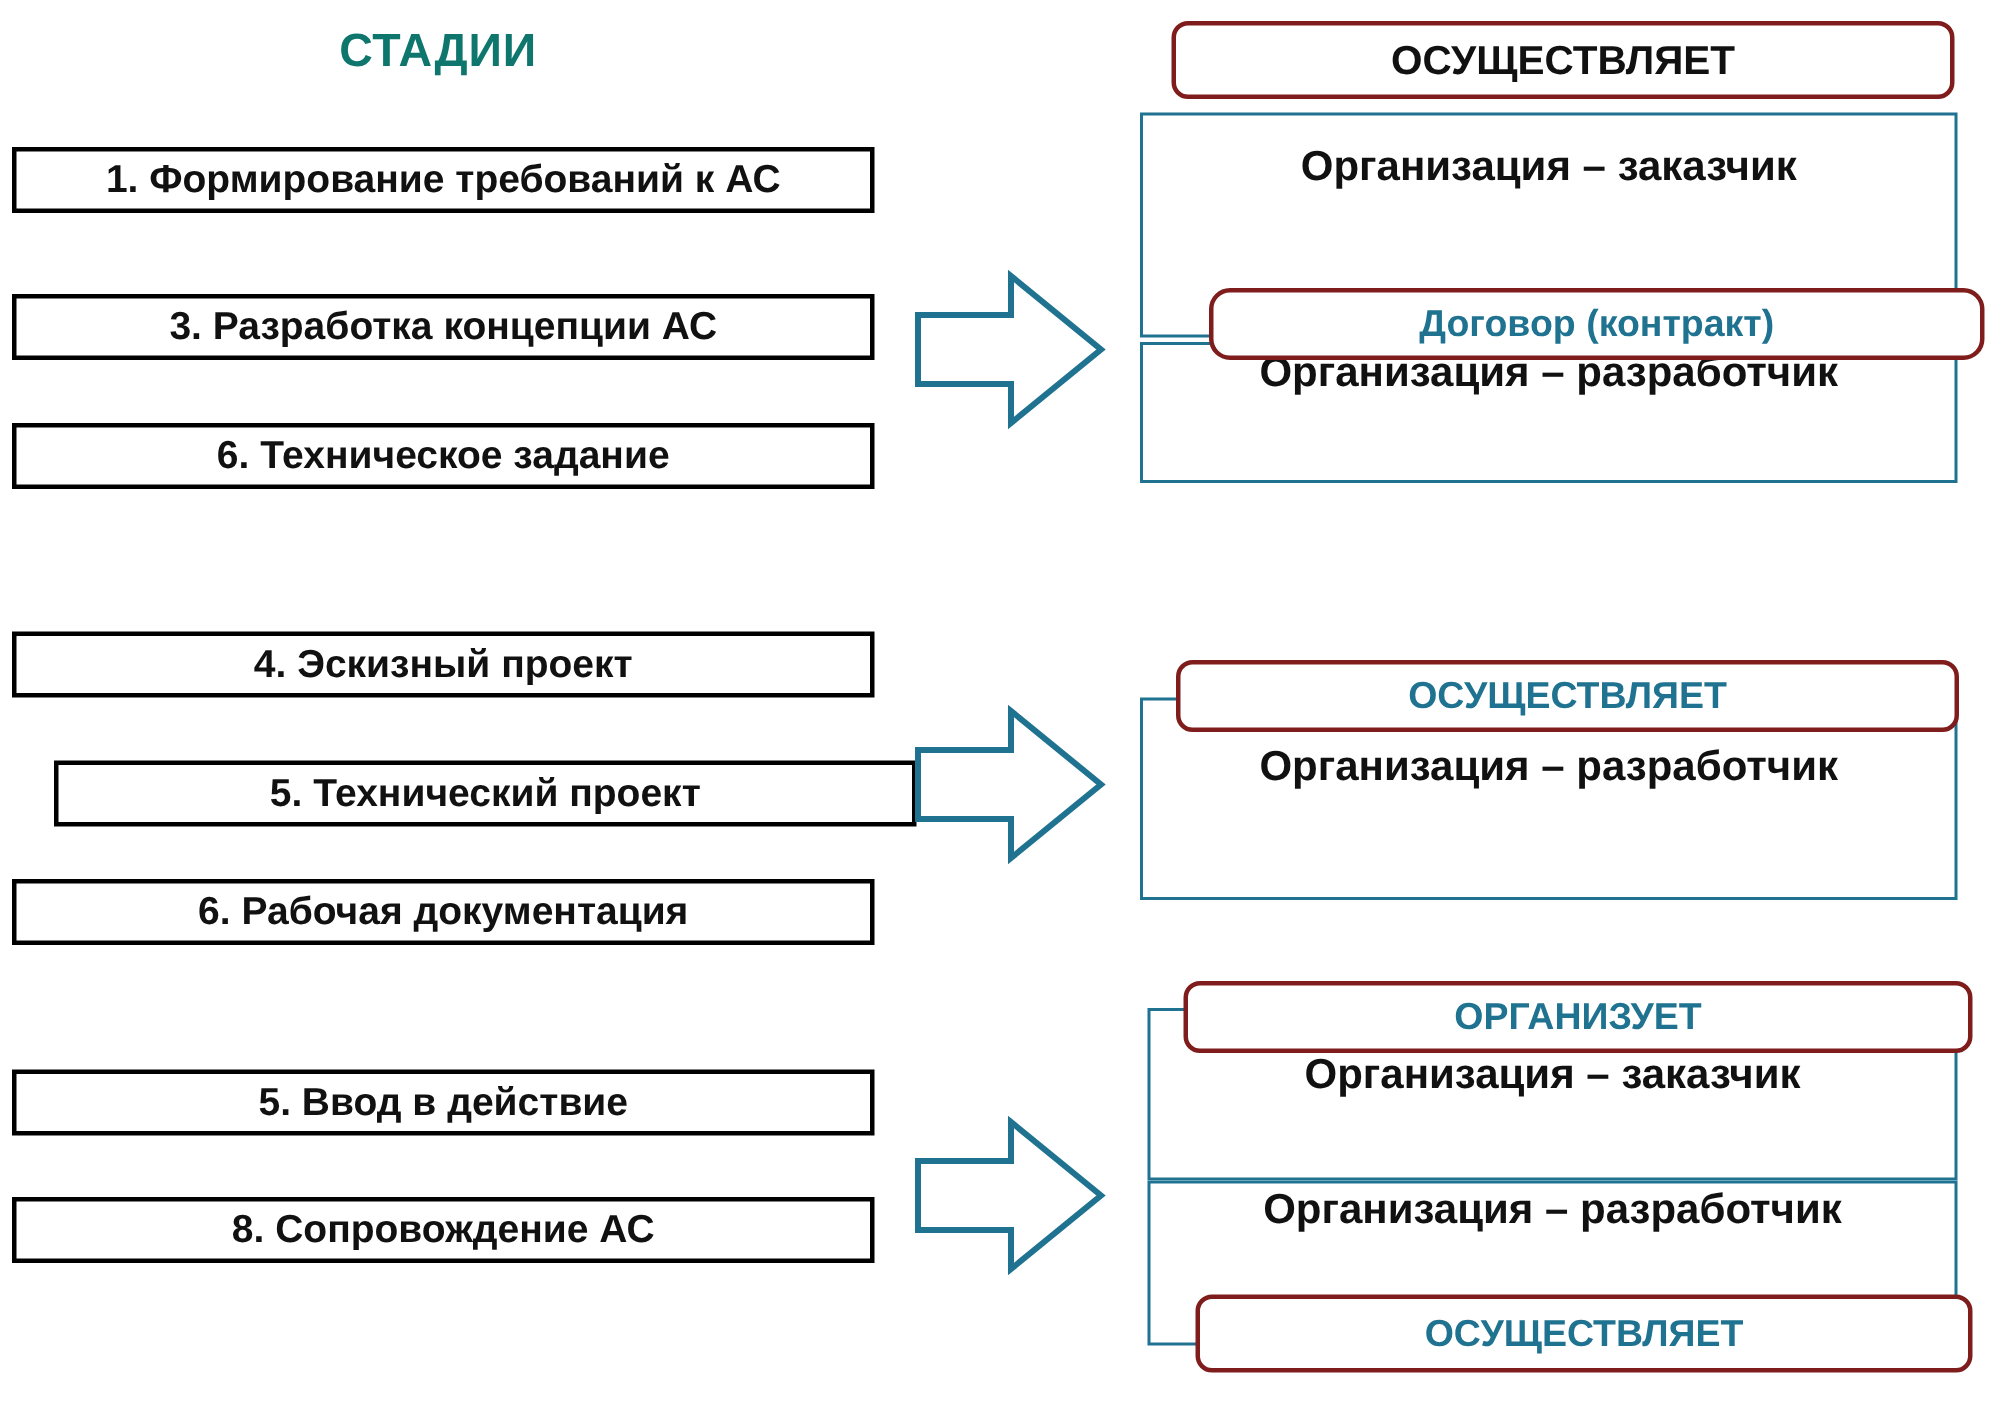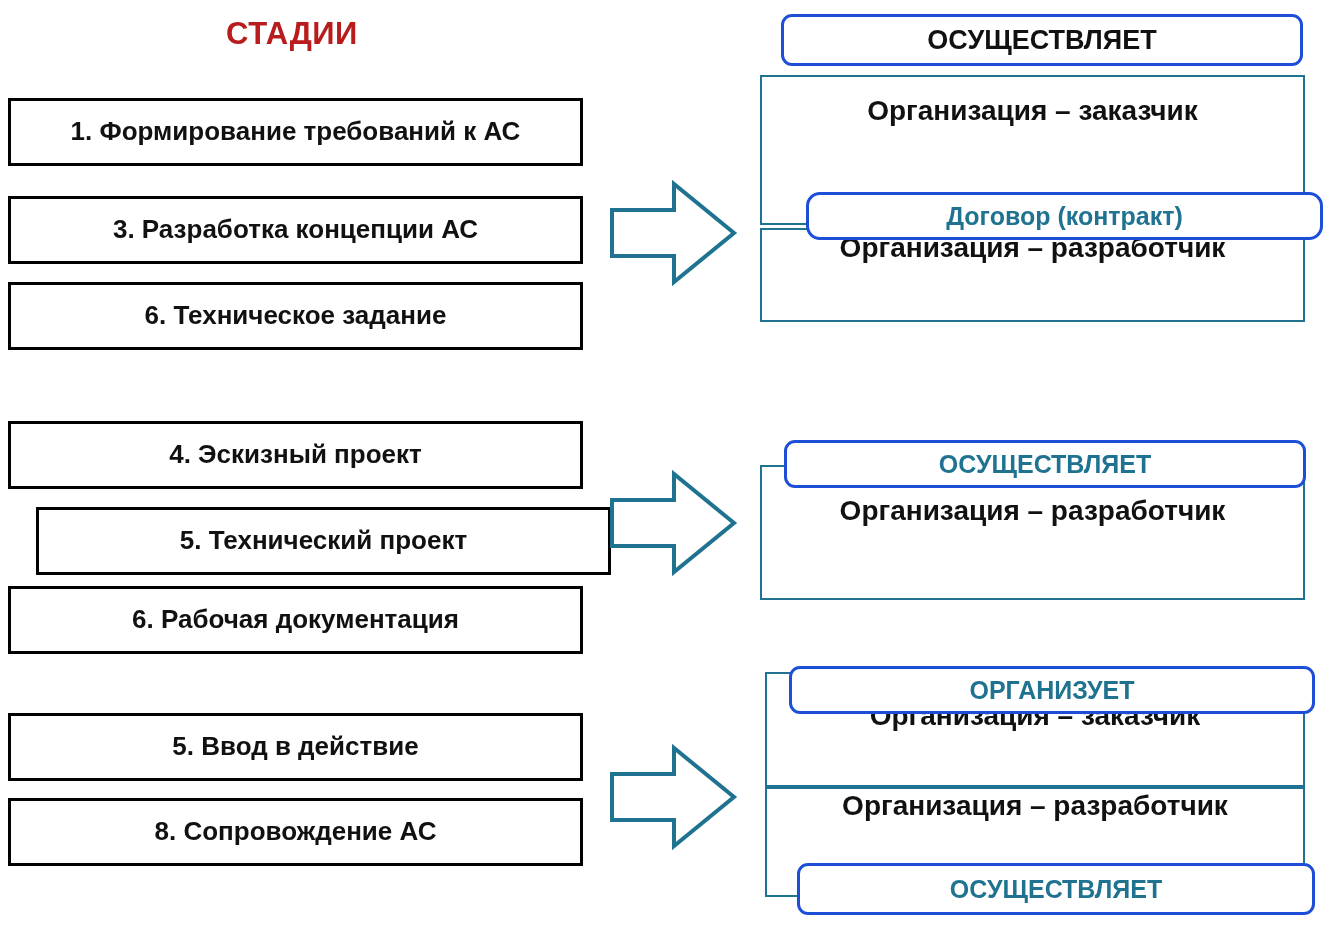--- a/index.html
+++ b/index.html
@@ -21,28 +21,28 @@
 
   
   .stages-title {
     position: absolute;
     left: 0;
     top: 16px;
     width: 584px;
     text-align: center;
     font-size: 31px;
     font-weight: bold;
-    color: #b91c1c;
+    color: #0f766e;
     letter-spacing: 0.5px;
   }
   .stage-box {
     position: absolute;
     left: 8px;
     width: 575px;
-    height: 68px;
+    height: 44px;
     box-sizing: border-box;
     border: 3px solid #000000;
     background: #ffffff;
     display: flex;
     align-items: center;
     justify-content: center;
     font-size: 26px;
     font-weight: bold;
     color: #111111;
     text-align: center;
@@ -63,21 +63,21 @@
     display: flex;
     justify-content: center;
     font-size: 27px;
     font-weight: bold;
     color: #111111;
     text-align: center;
   }
   .rounded-box {
     position: absolute;
     box-sizing: border-box;
-    border: 3px solid #1d4ed8;
+    border: 3px solid #7f1d1d;
     border-radius: 11px;
     background: #ffffff;
     display: flex;
     align-items: center;
     justify-content: center;
     font-size: 25px;
     font-weight: bold;
     text-align: center;
   }
   .label-dark { color: #111111; }
@@ -147,21 +147,21 @@
   <div class="plain-box" style="left:765px; top:787px; width:540px; height:110px;"></div>
 
   <div class="plain-box" style="left:765px; top:700px; width:540px; height:80px; border:none; background:transparent;">
     <span class="label-dark big-org">Организация – заказчик</span>
   </div>
 
   <div class="plain-box" style="left:765px; top:790px; width:540px; height:68px; border:none; background:transparent;">
     <span class="label-dark big-org">Организация – разработчик</span>
   </div>
 
-  <div class="rounded-box" style="left:789px; top:654px; width:526px; height:48px;margin-top:12px;">
+  <div class="rounded-box" style="left:789px; top:654px; width:526px; height:48px;">
     <span class="label-teal">ОРГАНИЗУЕТ</span>
   </div>
 
   <div class="rounded-box" style="left:797px; top:863px; width:518px; height:52px;">
     <span class="label-teal">ОСУЩЕСТВЛЯЕТ</span>
   </div>
 
 </div>
 
 </body></html>

